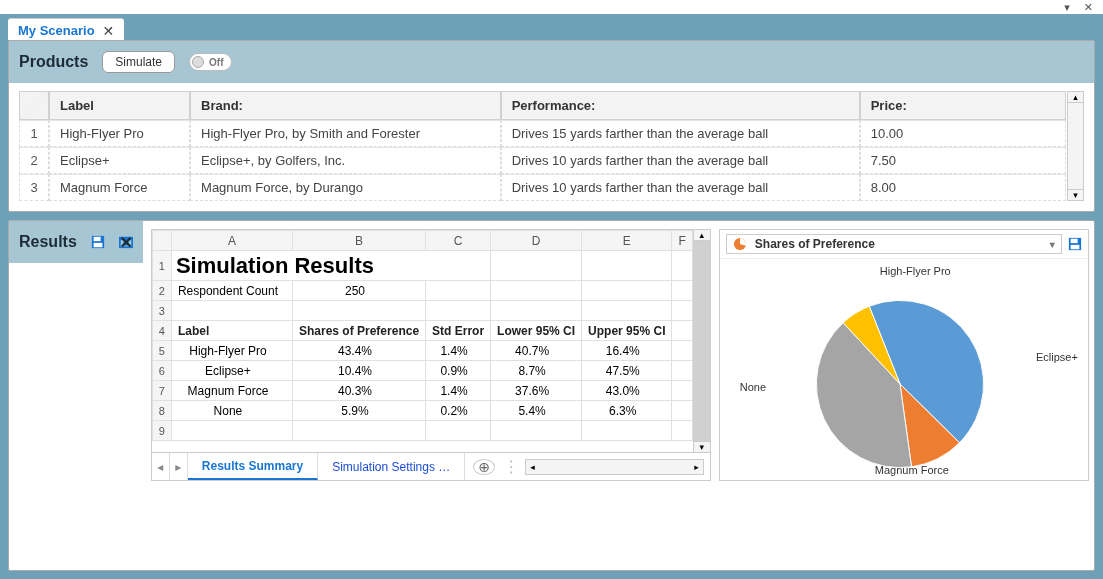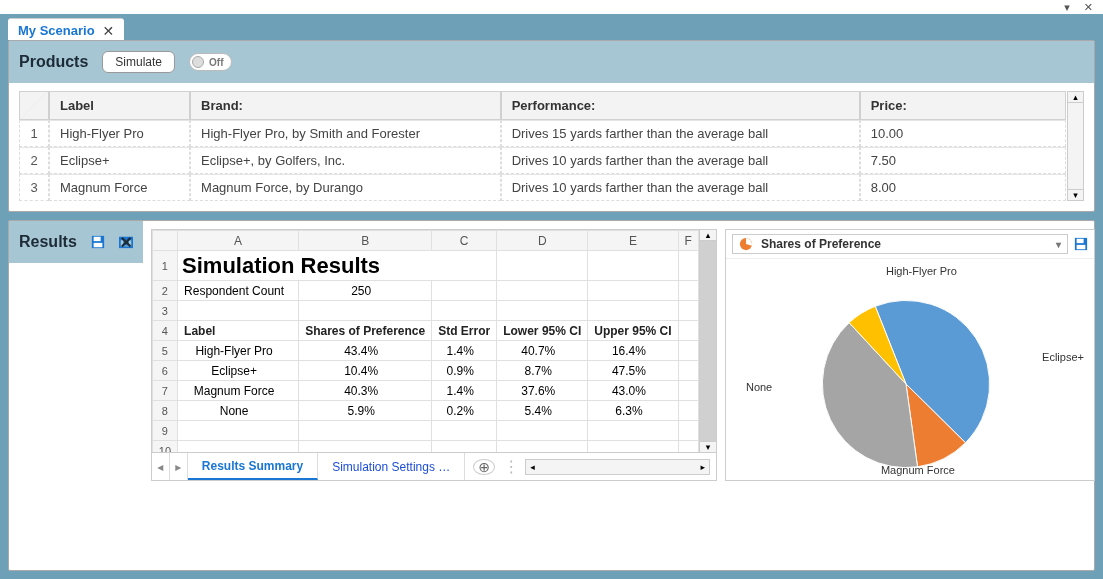--- a/index.html
+++ b/index.html
@@ -245,29 +245,20 @@
                     </tr>
                 <tr>
                       <td class="rowhdr">9</td>
                       <td></td>
                       <td></td>
                       <td></td>
                       <td></td>
                       <td></td>
                       <td></td>
                     </tr>
-                <tr>
-                      <td class="rowhdr">10</td>
-                      <td></td>
-                      <td></td>
-                      <td></td>
-                      <td></td>
-                      <td></td>
-                      <td></td>
-                    </tr>
               </tbody>
             </table>
             </div>
             <div class="sheet-vsb">
               <div class="sb-btn">▴</div>
               <div class="thumb"></div>
               <div class="sb-btn">▾</div>
             </div>
           </div>
           <div class="sheet-tabs">

